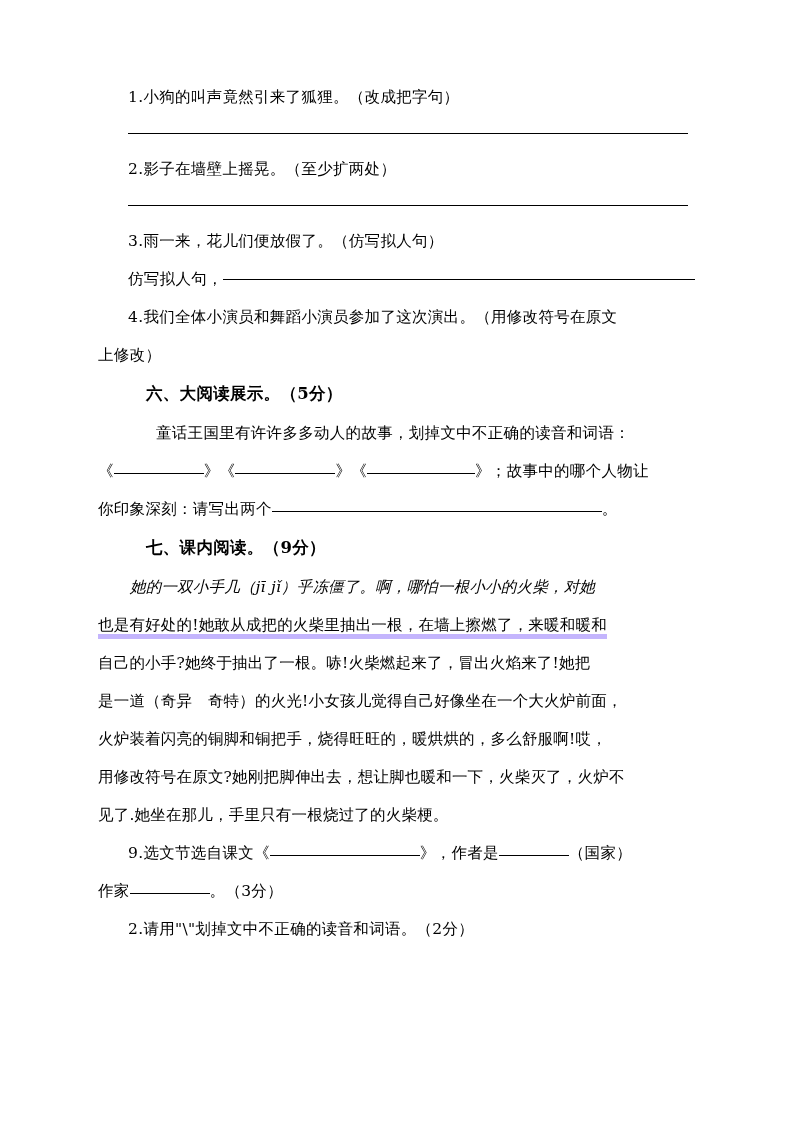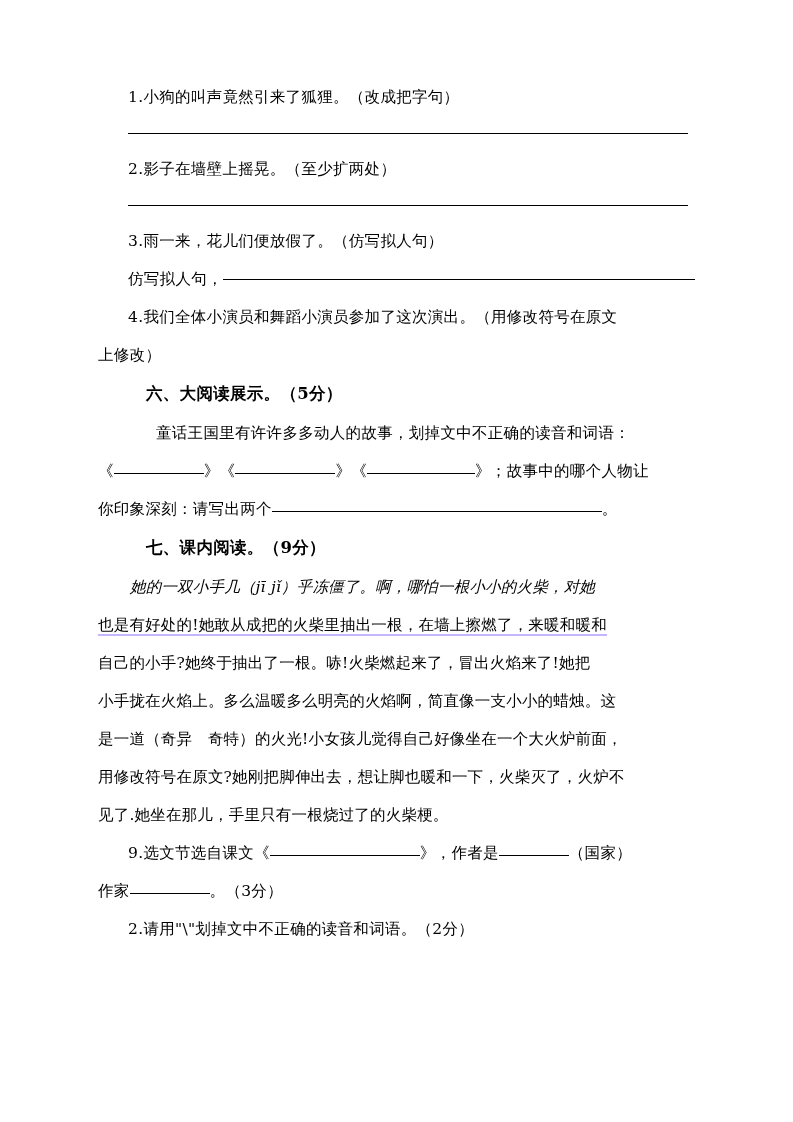--- a/index.html
+++ b/index.html
@@ -133,30 +133,30 @@
   <div class="line">
     <span>你印象深刻：请写出两个</span><span class="fill fill-330"></span><span>。</span>
   </div>
 
   <div class="heading">七、课内阅读。（9分）</div>
 
   <div class="para idt">
     <span>她的一双小手几（jī    jǐ）乎冻僵了。啊，哪怕一根小小的火柴，对她</span>
   </div>
   <div class="para">
-    <span class="" style="border-bottom:2px solid #c4b5fd;">也是有好处的!她敢从成把的火柴里抽出一根，在墙上擦燃了，来暖和暖和</span>
+    <span class="" style="border-bottom:5px solid #c4b5fd;">也是有好处的!她敢从成把的火柴里抽出一根，在墙上擦燃了，来暖和暖和</span>
   </div>
   <div class="para">
     <span>自己的小手?她终于抽出了一根。哧!火柴燃起来了，冒出火焰来了!她把</span>
   </div>
   <div class="para">
-    <span>小手拢在火焰上。多么温暖多么明亮的火焰啊，简直像一支小小的蜡烛。这</span>
+    <span>是一道（奇异　奇特）的火光!小女孩儿觉得自己好像坐在一个大火炉前面，</span>
   </div>
   <div class="para">
-    <span>是一道（奇异　奇特）的火光!小女孩儿觉得自己好像坐在一个大火炉前面，</span>
+    <span>火炉装着闪亮的铜脚和铜把手，烧得旺旺的，暖烘烘的，多么舒服啊!哎，</span>
   </div>
   <div class="para">
     <span>用修改符号在原文?她刚把脚伸出去，想让脚也暖和一下，火柴灭了，火炉不</span>
   </div>
   <div class="para">
     <span>见了.她坐在那儿，手里只有一根烧过了的火柴梗。</span>
   </div>
 
   <div class="line indent1">
     <span>9.选文节选自课文《</span><span class="fill fill-150"></span><span>》，作者是</span><span class="fill fill-70"></span><span>（国家）</span>

